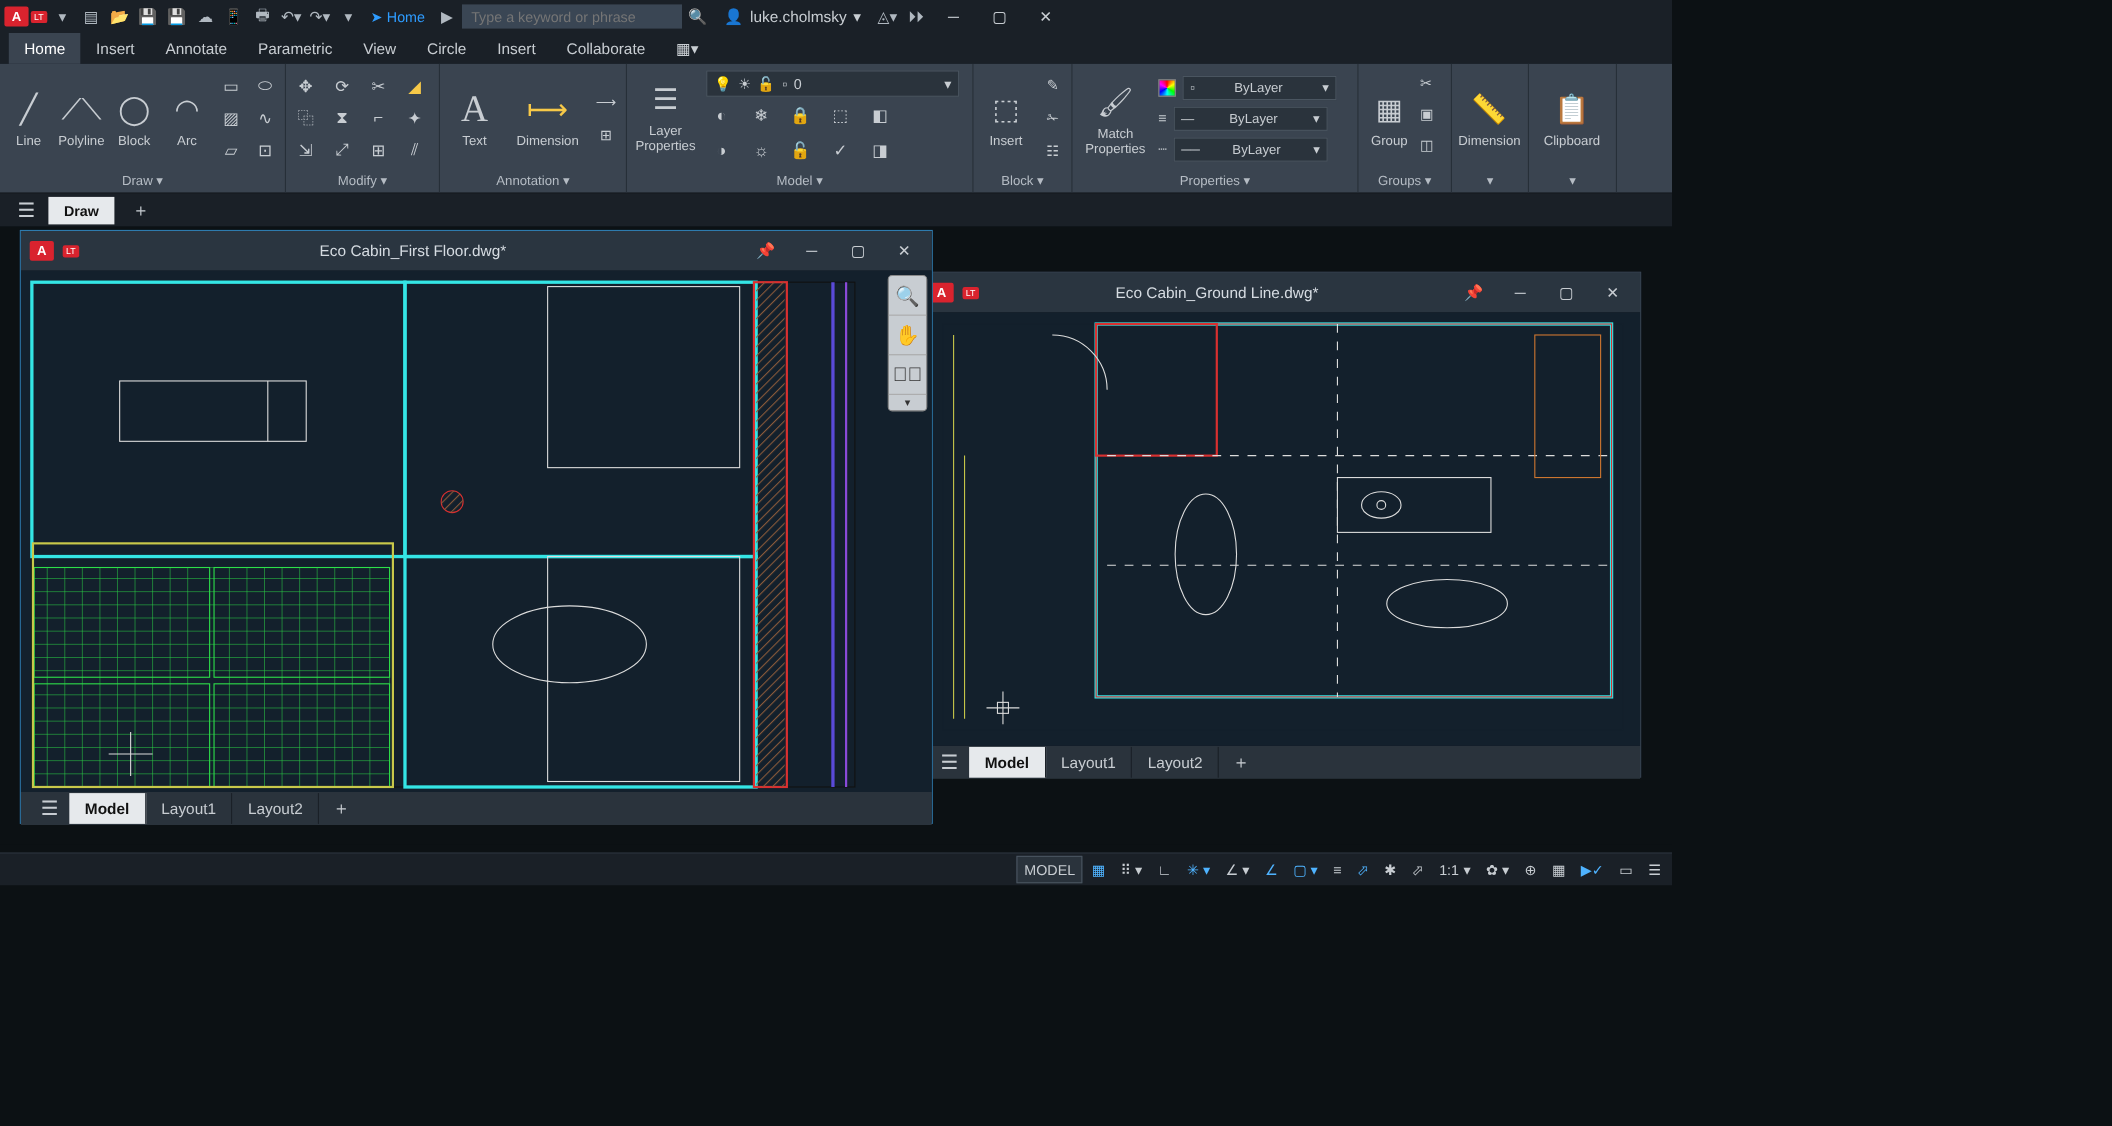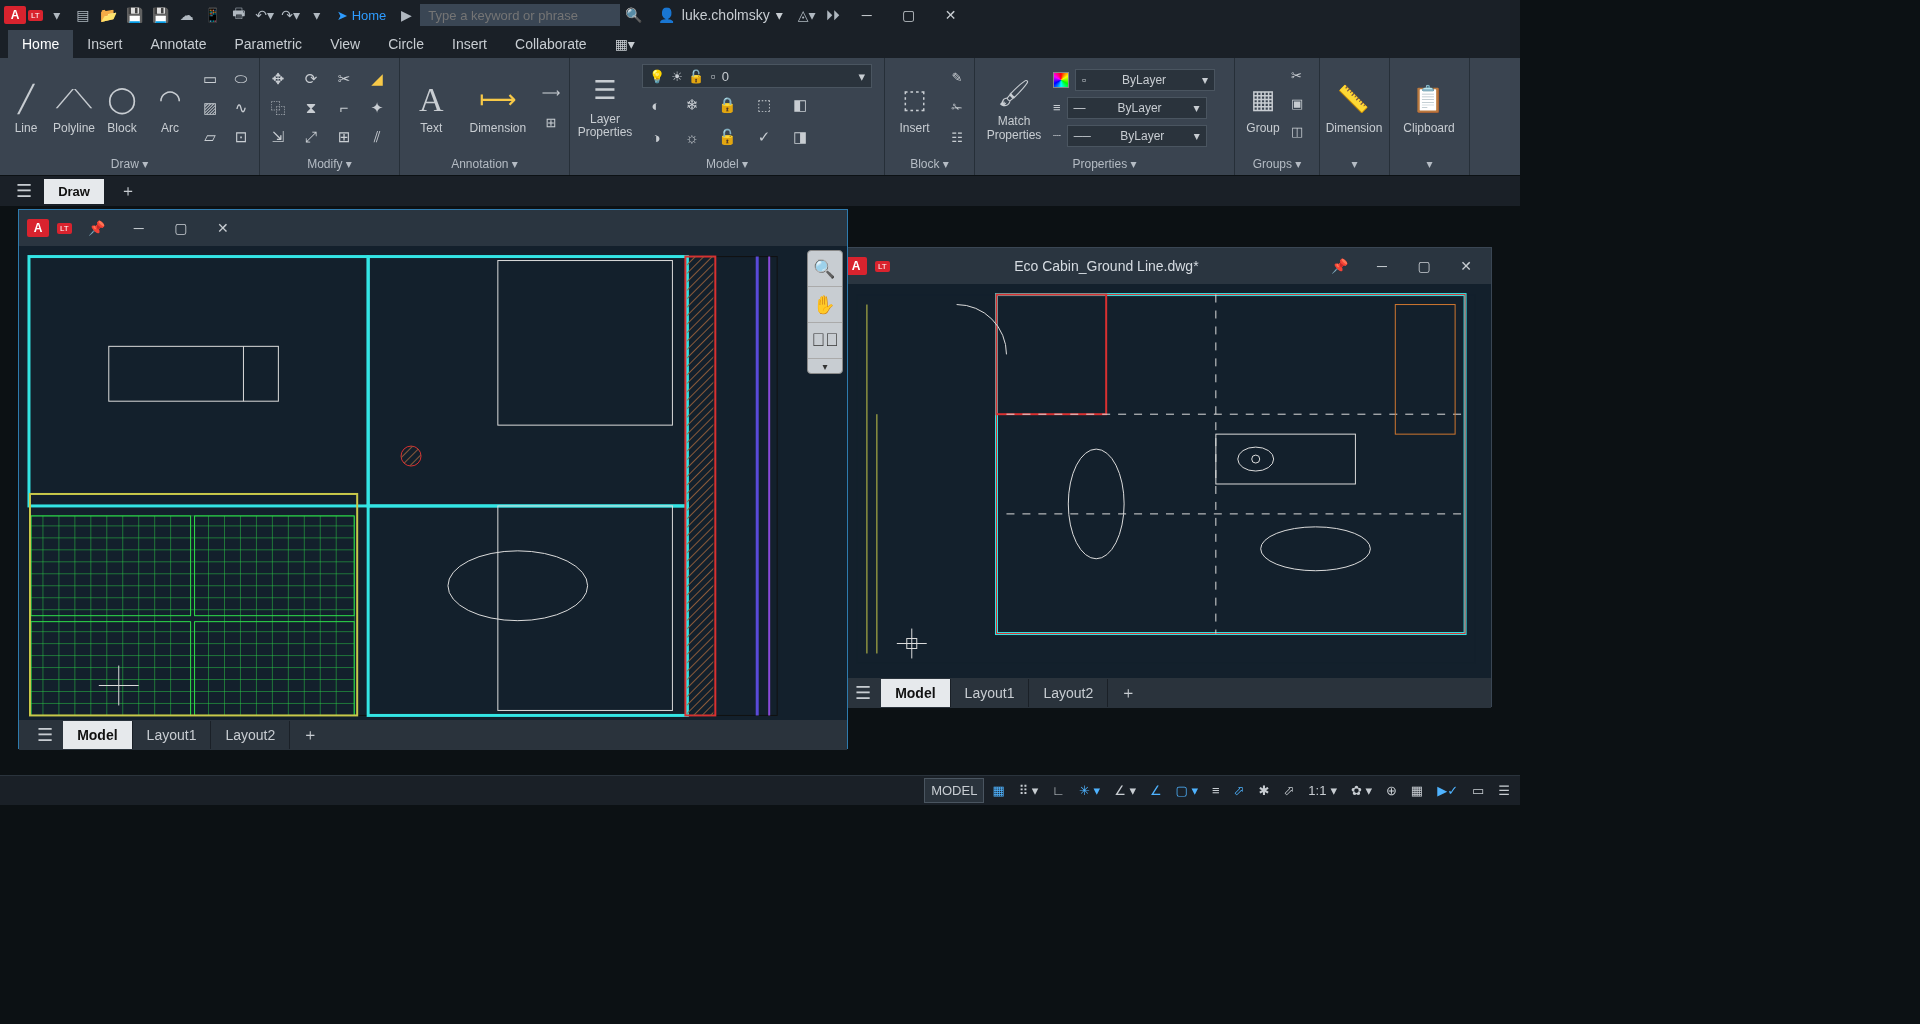--- a/index.html
+++ b/index.html
@@ -618,20 +618,21 @@
       <span class="ltab">Layout1</span>
       <span class="ltab">Layout2</span>
       <span class="plus">＋</span>
     </div>
   </div>
 
   <div class="doc-window" style="left:18px;top:3px;width:830px;height:540px">
     <div class="doc-titlebar">
       <span class="app-logo">A</span>
       <span class="lt-badge">LT</span>
+      <span class="title">Eco Cabin_First Floor.dwg*</span>
       <span class="wc">📌</span>
       <span class="wc">─</span>
       <span class="wc">▢</span>
       <span class="wc">✕</span>
     </div>
     <div class="canvas" style="height:474px">
       <div class="navbar-float">
         <div class="nb">🔍</div>
         <div class="nb">✋</div>
         <div class="nb">✕⃝</div>

